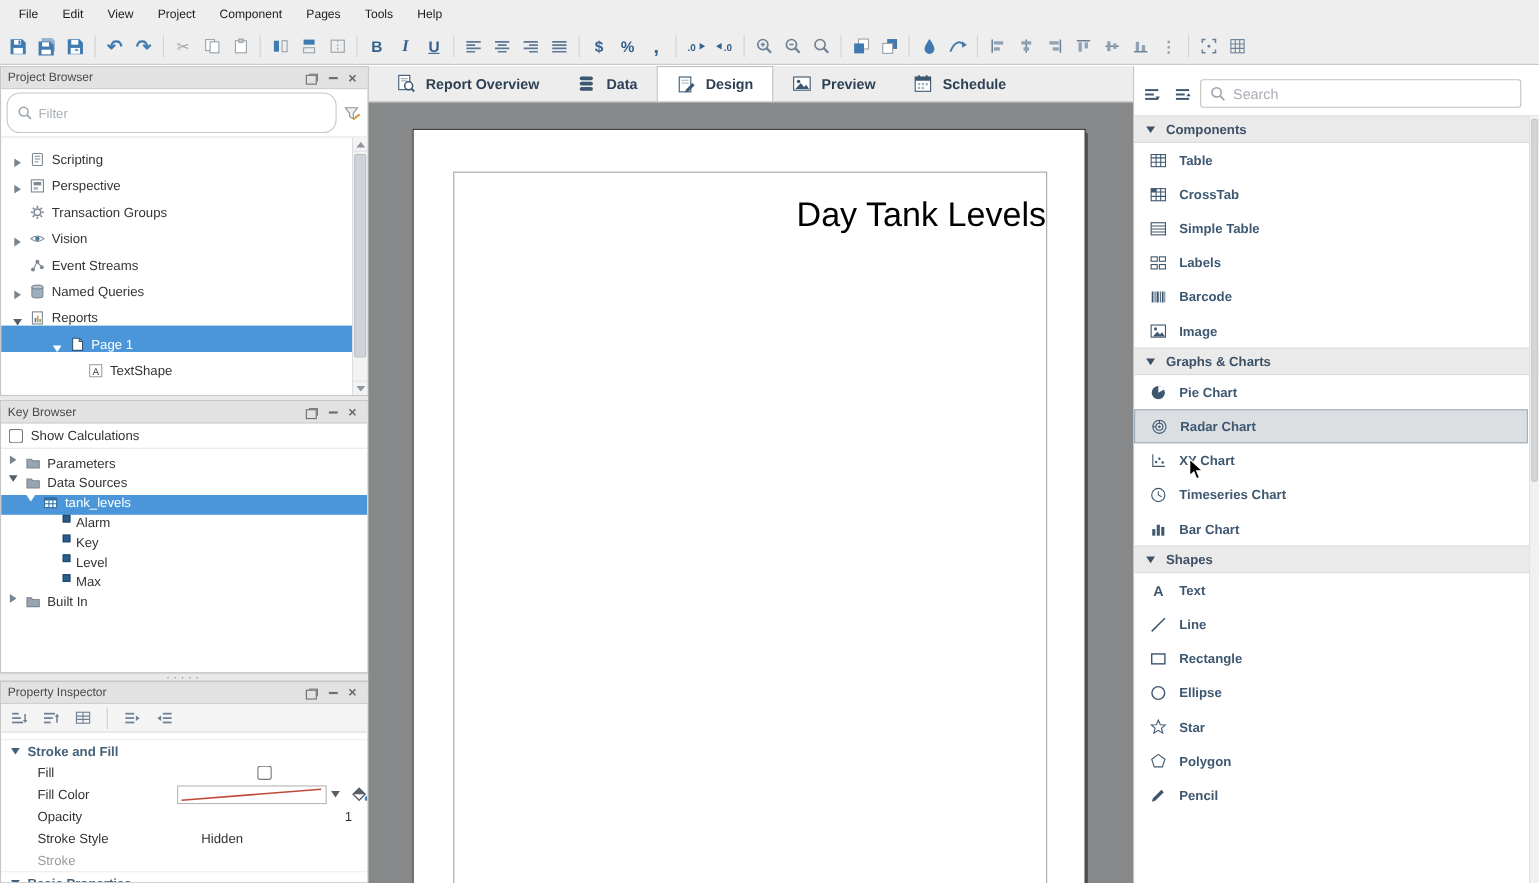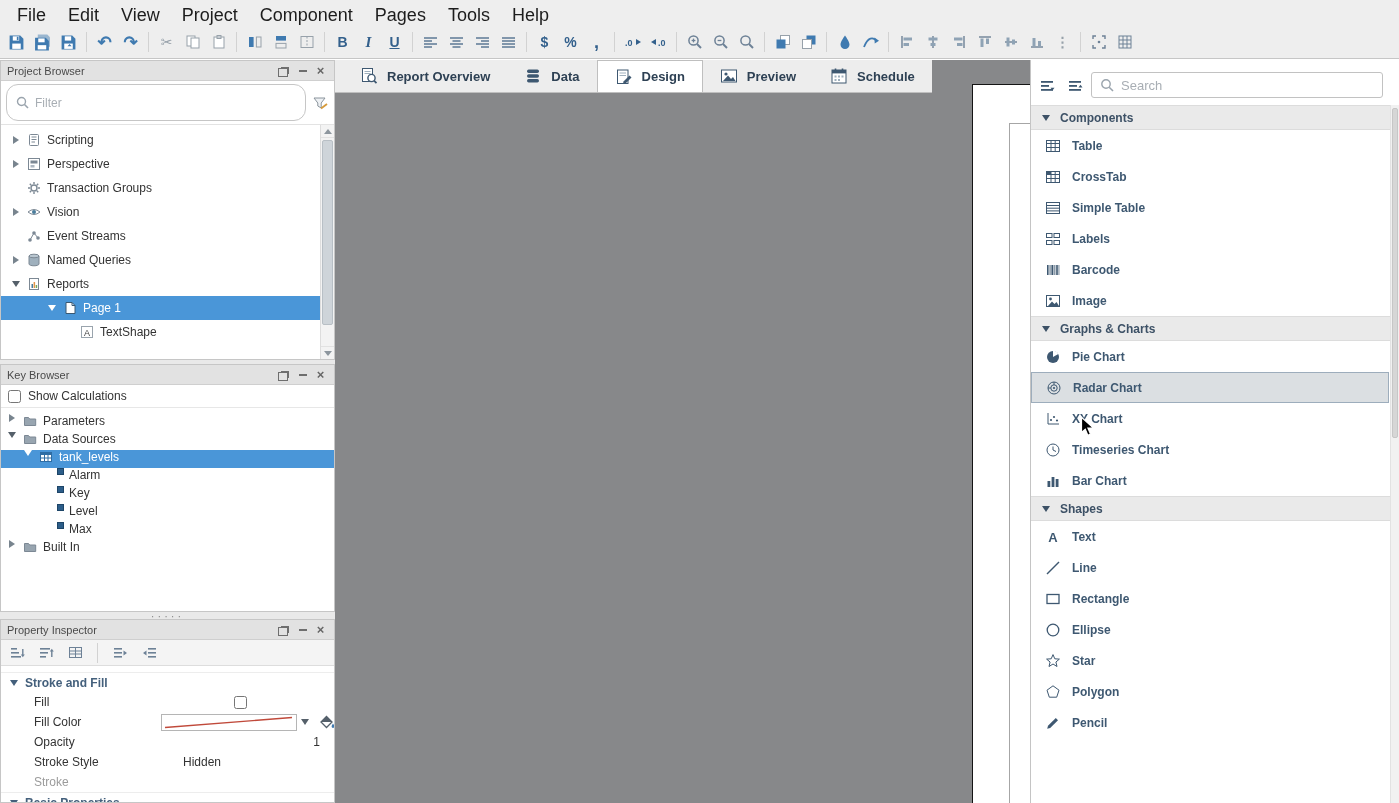--- a/index.html
+++ b/index.html
@@ -1,21 +1,21 @@
 <!DOCTYPE html>
 <html><head>
 <meta charset="utf-8">
 <style>
   *{box-sizing:border-box;margin:0;padding:0}
   html,body{width:1399px;height:803px}
   body{position:relative;font-family:"Liberation Sans",sans-serif;font-size:12px;color:#333;background:#fff;overflow:hidden}
   svg{display:block}
 
   
-  .menubar{height:26px;background:#eeeeee;display:flex;align-items:flex-end;padding-left:6px;font-size:18px;color:#1c1c1c}
+  .menubar{height:26px;background:#eeeeee;display:flex;align-items:center;padding-left:6px;font-size:11px;color:#1c1c1c}
   .menu-item{display:flex;align-items:center;padding:0 11px;cursor:default}
 
   
   .toolbar{height:33px;background:#eeeeee;border-bottom:1px solid #c6c6c6;display:flex;align-items:center;padding:0 4px;gap:1px}
   .tbi{min-width:25px;height:25px;display:flex;align-items:center;justify-content:center;border-radius:2px}
   .tbi.txt{font-weight:bold;color:#33608c;font-size:14px}
   .tbi.txt i{font-family:"Liberation Serif",serif;font-size:15px}
   .tbi.txt u{text-decoration:underline}
   .tbi.gray{color:#97a1aa;font-size:14px}
   .tsep{width:1px;height:20px;background:#d2d2d2;margin:0 4px}
@@ -34,21 +34,21 @@
   .vsplit.dots{height:7px;display:flex;align-items:center;justify-content:center;color:#8a8a8a;font-size:11px;letter-spacing:3px;line-height:4px}
 
   
   .filter-row{display:flex;align-items:center;padding:3px 5px;gap:6px;border-bottom:1px solid #e3e3e3}
   .pill{flex:1;height:37px;border:1px solid #c6c6c6;border-radius:12px;background:#fff;display:flex;align-items:center;padding:0 9px;gap:6px}
   .pill input,.p-search input{border:none;outline:none;flex:1;font-size:12px;color:#333;background:transparent;font-family:inherit;min-width:0}
   input::placeholder{color:#a8aeb4}
 
   
   .tree{flex:1;position:relative;padding-top:3px;overflow:hidden}
-  .trow{height:24px;display:flex;align-items:center;gap:5px}
+  .trow{height:24px;display:flex;align-items:flex-end;gap:5px}
   .krow{height:18px;display:flex;align-items:flex-start;gap:5px}
   .trow.sel,.krow.sel{background:#4a96d8;color:#fff}
   .tlabel{white-space:nowrap}
   .arr-r{width:0;height:0;border-left:6px solid #78848e;border-top:4px solid transparent;border-bottom:4px solid transparent;margin:0 2px;flex:none}
   .arr-d{width:0;height:0;border-top:6px solid #55606a;border-left:4px solid transparent;border-right:4px solid transparent;margin:0 1px;flex:none}
   .trow.sel .arr-d,.krow.sel .arr-d{border-top-color:#fff}
   .arr-sp{width:10px;flex:none}
   .ticon{width:16px;display:flex;justify-content:center;flex:none}
   .sq{width:7px;height:7px;background:#2c5d89;border:1px solid #1d4568}
   .kb-check{display:flex;align-items:center;gap:7px;padding:0 7px;border-bottom:1px solid #e7e7e7;height:23px;min-height:23px}
@@ -71,21 +71,21 @@
   .pi-row{height:20px;display:flex;align-items:center}
   .pi-label{width:160px;padding-left:33px;color:#333;flex:none}
   .pi-label.gray{color:#9b9b9b}
   .pi-val{flex:1;display:flex;align-items:center;padding-right:14px}
   .pi-val.center{justify-content:center}
   .pi-val.right{justify-content:flex-end}
   .color-combo{width:136px;height:17px;border:1px solid #b5b5b5;background:#fff;display:flex;align-items:center;overflow:hidden;flex:none}
   .combo-arr{margin-left:4px}
 
   
-  .center-col{flex:1;display:flex;flex-direction:row;min-width:0;background:#87888a}
+  .center-col{flex:1;display:flex;flex-direction:column;min-width:0;background:#87888a}
   .tabbar{height:33px;min-height:33px;background:#ededed;border-bottom:1px solid #bfbfbf;display:flex;align-items:stretch;padding-left:8px}
   .tab{display:flex;align-items:center;gap:9px;padding:0 17px;font-size:13px;font-weight:bold;color:#2e4154}
   .tab.active{background:#fff;border:1px solid #bfbfbf;border-bottom:none}
   .canvas{flex:1;position:relative;overflow:hidden}
   .page{position:absolute;left:40px;top:24px;width:612px;height:880px;background:#fff;border:1px solid #141414;box-shadow:3px 3px 0 -1px #4f4f4f}
   .page-inner{position:absolute;left:36px;top:38px;width:540px;height:800px;border:1px solid #a6a6a6}
   .page-title{padding-top:20px;text-align:right;font-size:31px;color:#000}
 
   
   .palette{width:369px;min-width:369px;background:#fff;border-left:1px solid #c4c4c4;position:relative;display:flex;flex-direction:column}

